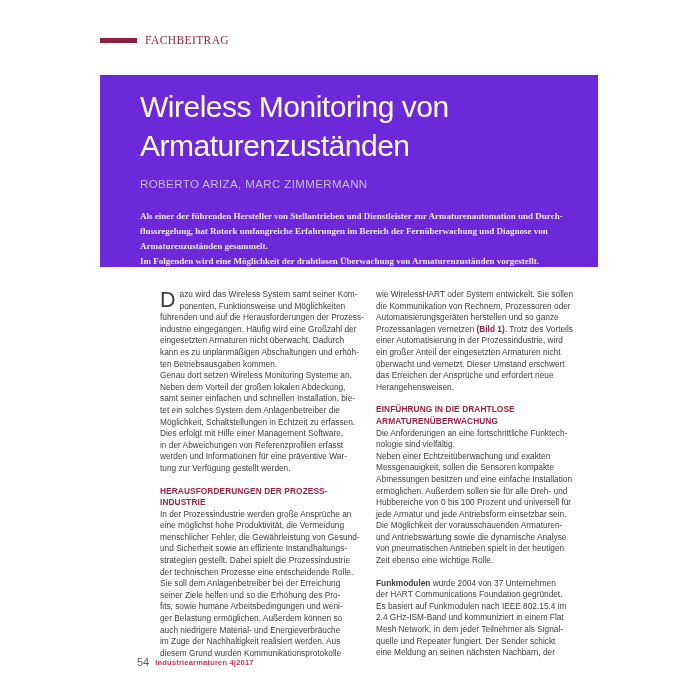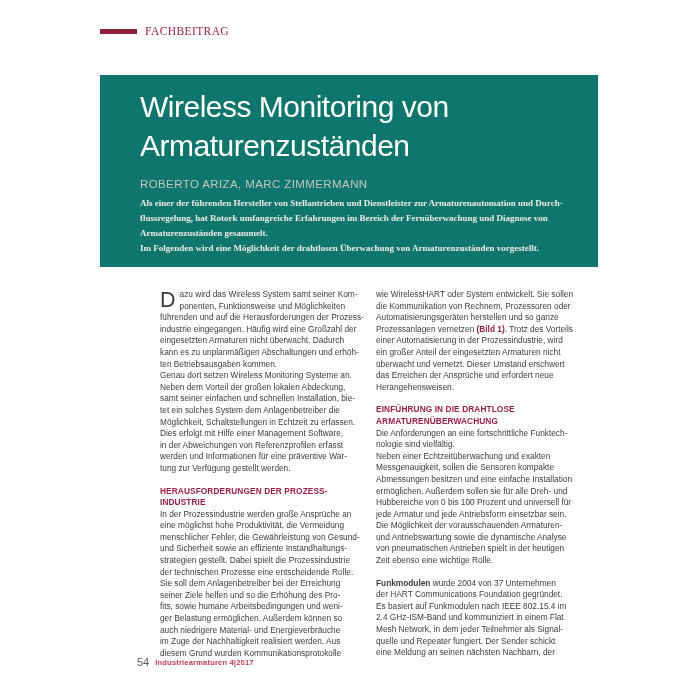--- a/index.html
+++ b/index.html
@@ -1,33 +1,33 @@
 <!DOCTYPE html>
 <html><head>
 <meta charset="utf-8">
 <style>
   html,body{margin:0;padding:0}
   body{
     width:700px;height:700px;background:#ffffff;position:relative;overflow:hidden;
     font-family:"Liberation Sans",sans-serif;
   }
   
-  .tag-row{position:absolute;left:100px;top:25px;display:flex;align-items:center;}
+  .tag-row{position:absolute;left:100px;top:34px;display:flex;align-items:center;}
   .tag-bar{width:37px;height:5px;background:#8f1f3b;margin-right:8px;margin-top:1px;}
   .tag-label{font-family:"Liberation Serif",serif;font-size:11.5px;color:#9b2143;letter-spacing:0.4px;}
 
   
   .hero{
     position:absolute;left:100px;top:75px;width:498px;height:192px;
-    background:#0f766e;box-sizing:border-box;padding:8px 8px 0 40px;overflow:hidden;
+    background:#6d28d9;box-sizing:border-box;padding:8px 8px 0 40px;overflow:hidden;
   }
   .hero-title{color:#ffffff;font-size:30px;line-height:39px;font-weight:400;letter-spacing:-0.5px;margin-top:4px;}
   .hero-authors{margin-top:13px;font-size:11.5px;color:#c7c5c3;letter-spacing:0.4px;font-weight:400;}
   .hero-abstract{
-    margin-top:6px;font-family:"Liberation Serif",serif;font-weight:bold;
+    margin-top:19px;font-family:"Liberation Serif",serif;font-weight:bold;
     font-size:9px;line-height:15px;color:#eeebe7;
   }
   .hero-abstract .a-line{white-space:nowrap;}
 
   
   .columns{position:absolute;left:160px;top:289px;width:424px;display:flex;gap:8px;}
   .col{width:208px;}
   .col .line{font-size:8.3px;line-height:11.6px;color:#3d3c3b;white-space:nowrap;}
   .col-heading{margin-top:11px;}
   .col-heading .line{font-weight:bold;color:#9b2143;letter-spacing:0.1px;}

